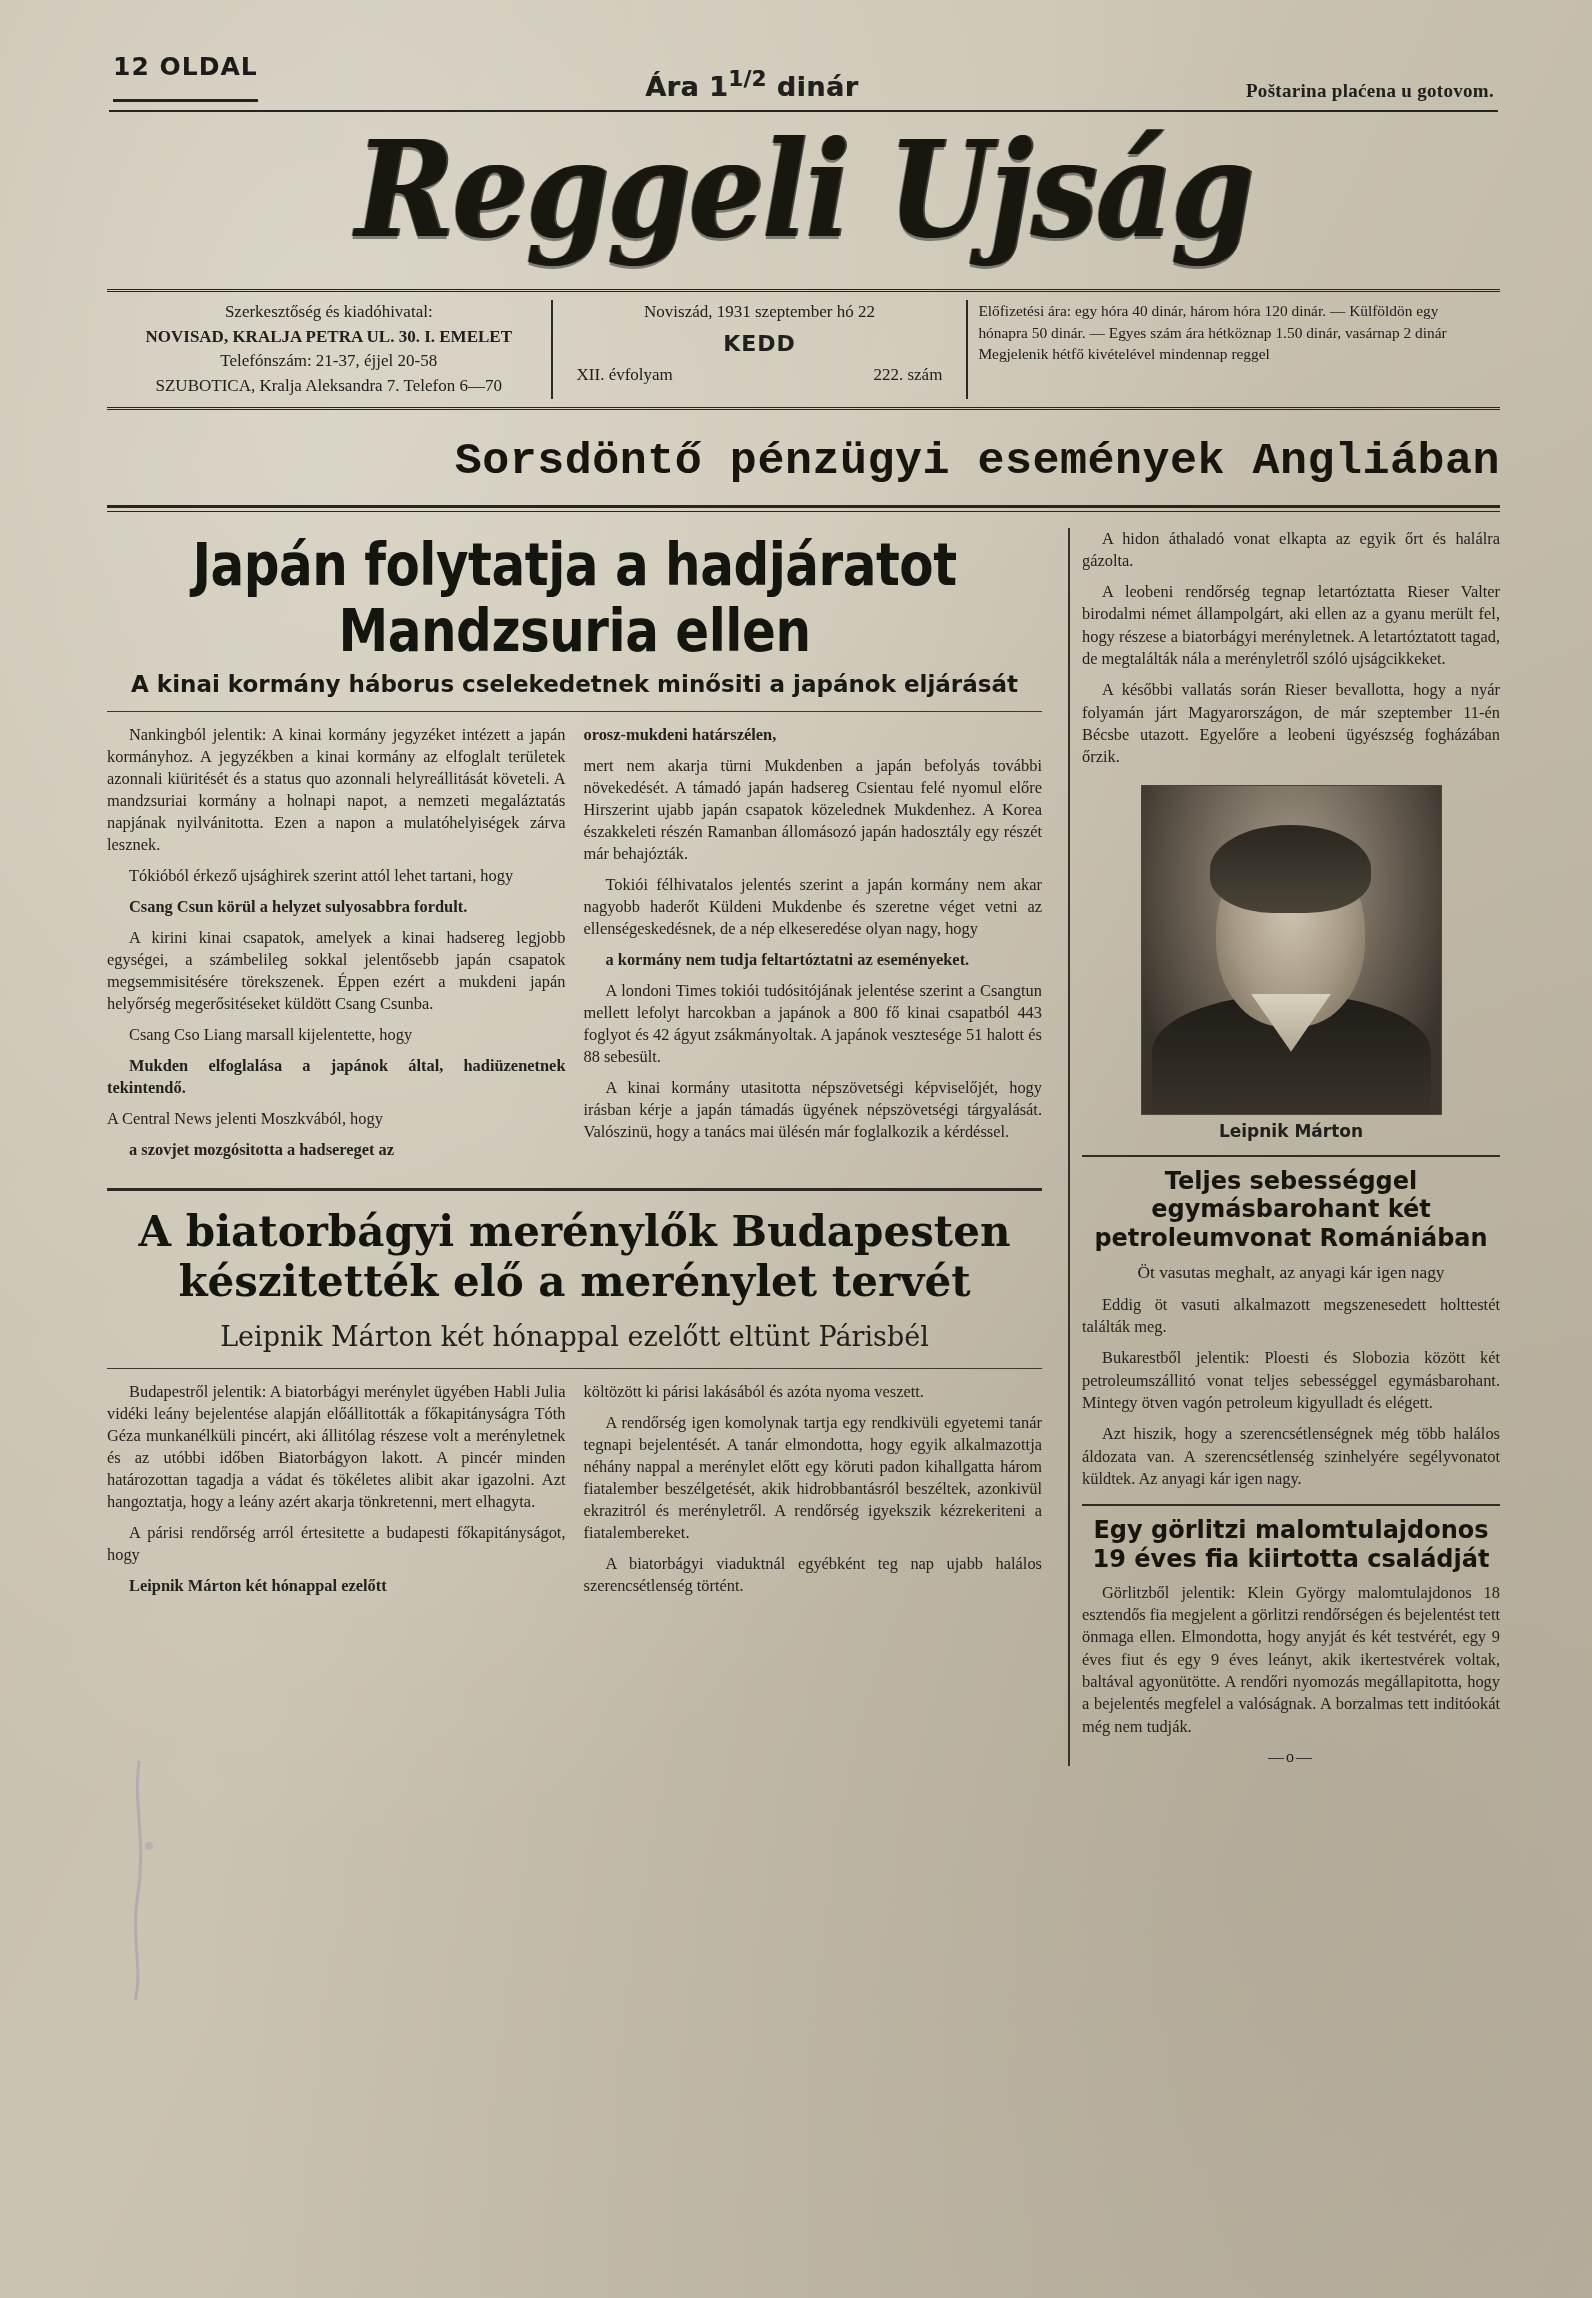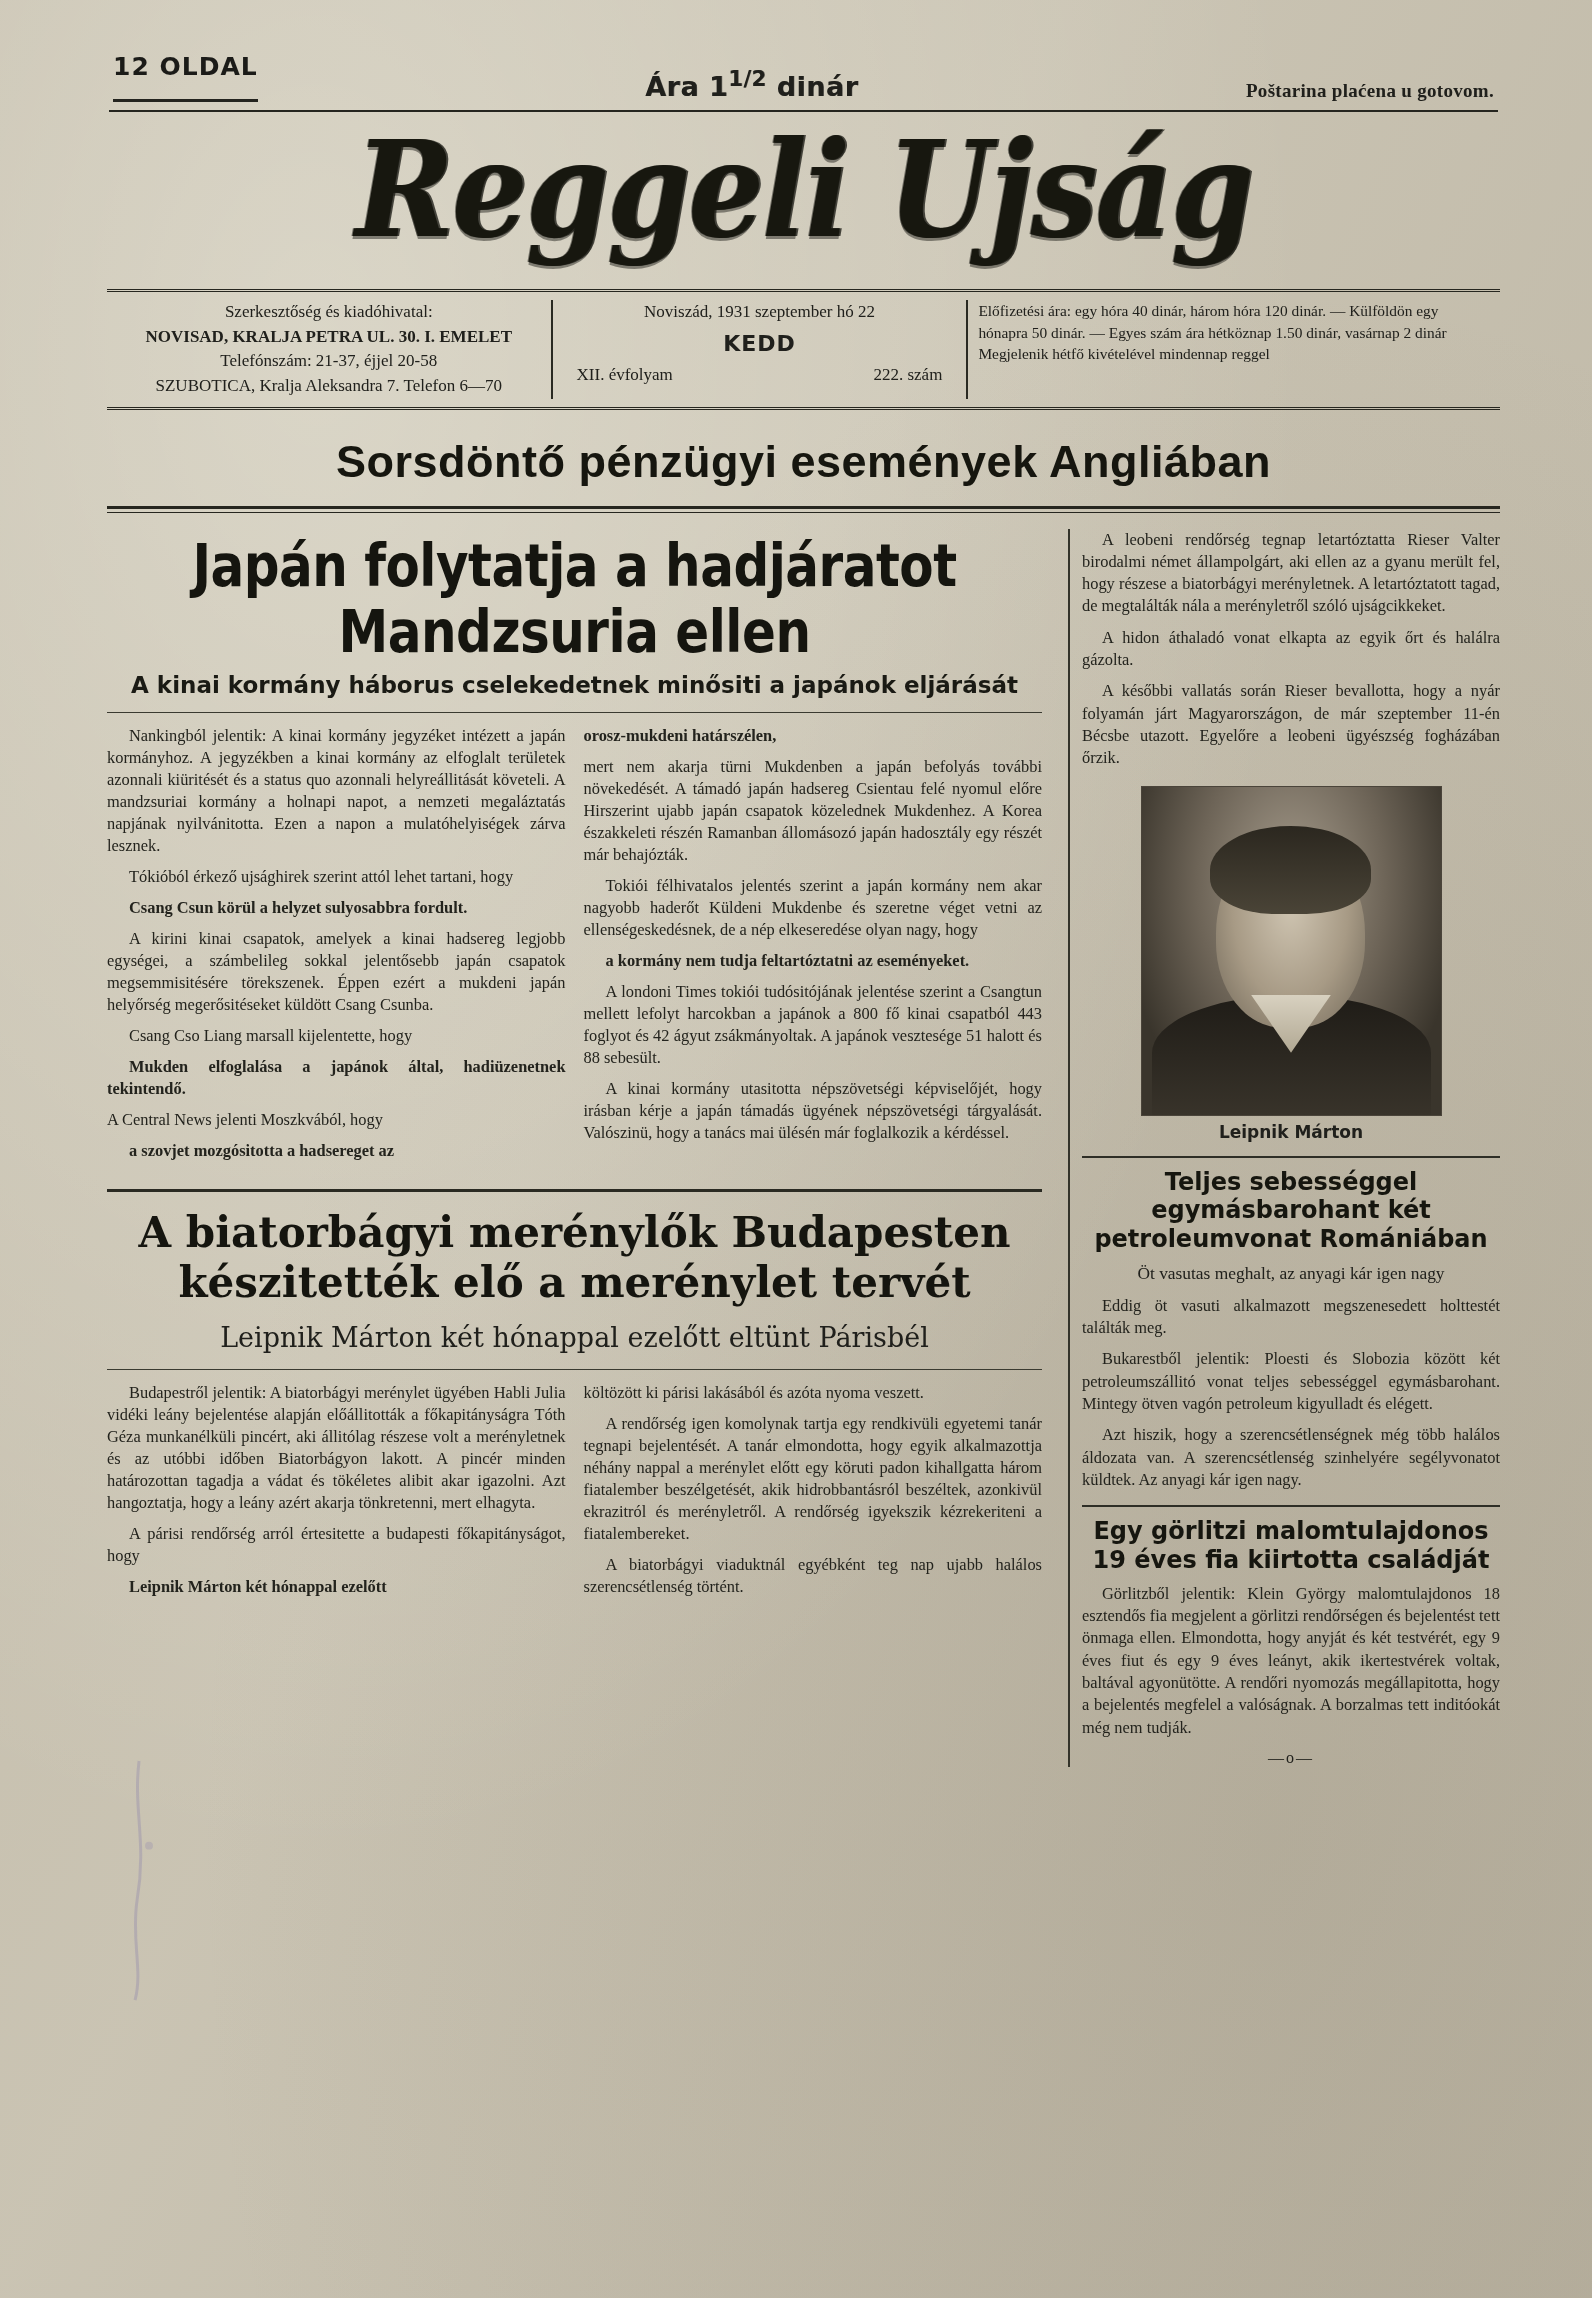--- a/index.html
+++ b/index.html
@@ -110,22 +110,22 @@
     font-family: "DejaVu Sans", sans-serif;
     font-weight: bold;
     font-size: 22px;
     letter-spacing: 1px;
     margin: 3px 0 4px 0;
   }
   .volrow { display: flex; justify-content: space-between; padding: 0 14px; }
 
   
   .banner {
-    text-align: center;
-    font-family: Liberation Sans, sans-serif;
+    text-align: right;
+    font-family: Liberation Mono, monospace;
     font-weight: bold;
     font-size: 45px;
     letter-spacing: 0.5px;
     margin: 26px 0 18px 0;
     color: #16160f;
   }
   .rule-double {
     border-top: 3px solid #26261f;
     border-bottom: 1px solid #26261f;
     height: 3px;
@@ -364,22 +364,22 @@
             <p class="art noind">költözött ki párisi lakásából és azóta nyoma veszett.</p>
             <p class="art">A rendőrség igen komolynak tartja egy rendkivüli egyetemi tanár tegnapi bejelentését. A tanár elmondotta, hogy egyik alkalmazottja néhány nappal a merénylet előtt egy köruti padon kihallgatta három fiatalember beszélgetését, akik hidrobbantásról beszéltek, azonkivül ekrazitról és merényletről. A rendőrség igyekszik kézrekeriteni a fiatalembereket.</p>
             <p class="art">A biatorbágyi viaduktnál egyébként teg nap ujabb halálos szerencsétlenség történt.</p>
           </div>
         </div>
       </div>
 
       <div class="vdiv"></div>
 
       <div class="rightcol">
+        <p class="rc-p">A hidon áthaladó vonat elkapta az egyik őrt és halálra gázolta.</p>
         <p class="rc-p">A leobeni rendőrség tegnap letartóztatta Rieser Valter birodalmi német állampolgárt, aki ellen az a gyanu merült fel, hogy részese a biatorbágyi merényletnek. A letartóztatott tagad, de megtalálták nála a merényletről szóló ujságcikkeket.</p>
-        <p class="rc-p">A hidon áthaladó vonat elkapta az egyik őrt és halálra gázolta.</p>
         <p class="rc-p">A későbbi vallatás során Rieser bevallotta, hogy a nyár folyamán járt Magyarországon, de már szeptember 11-én Bécsbe utazott. Egyelőre a leobeni ügyészség fogházában őrzik.</p>
 
         <div class="photo">
           <div class="body"></div>
           <div class="face"></div>
           <div class="hair"></div>
           <div class="collar"></div>
         </div>
         <div class="caption">Leipnik Márton</div>
 

